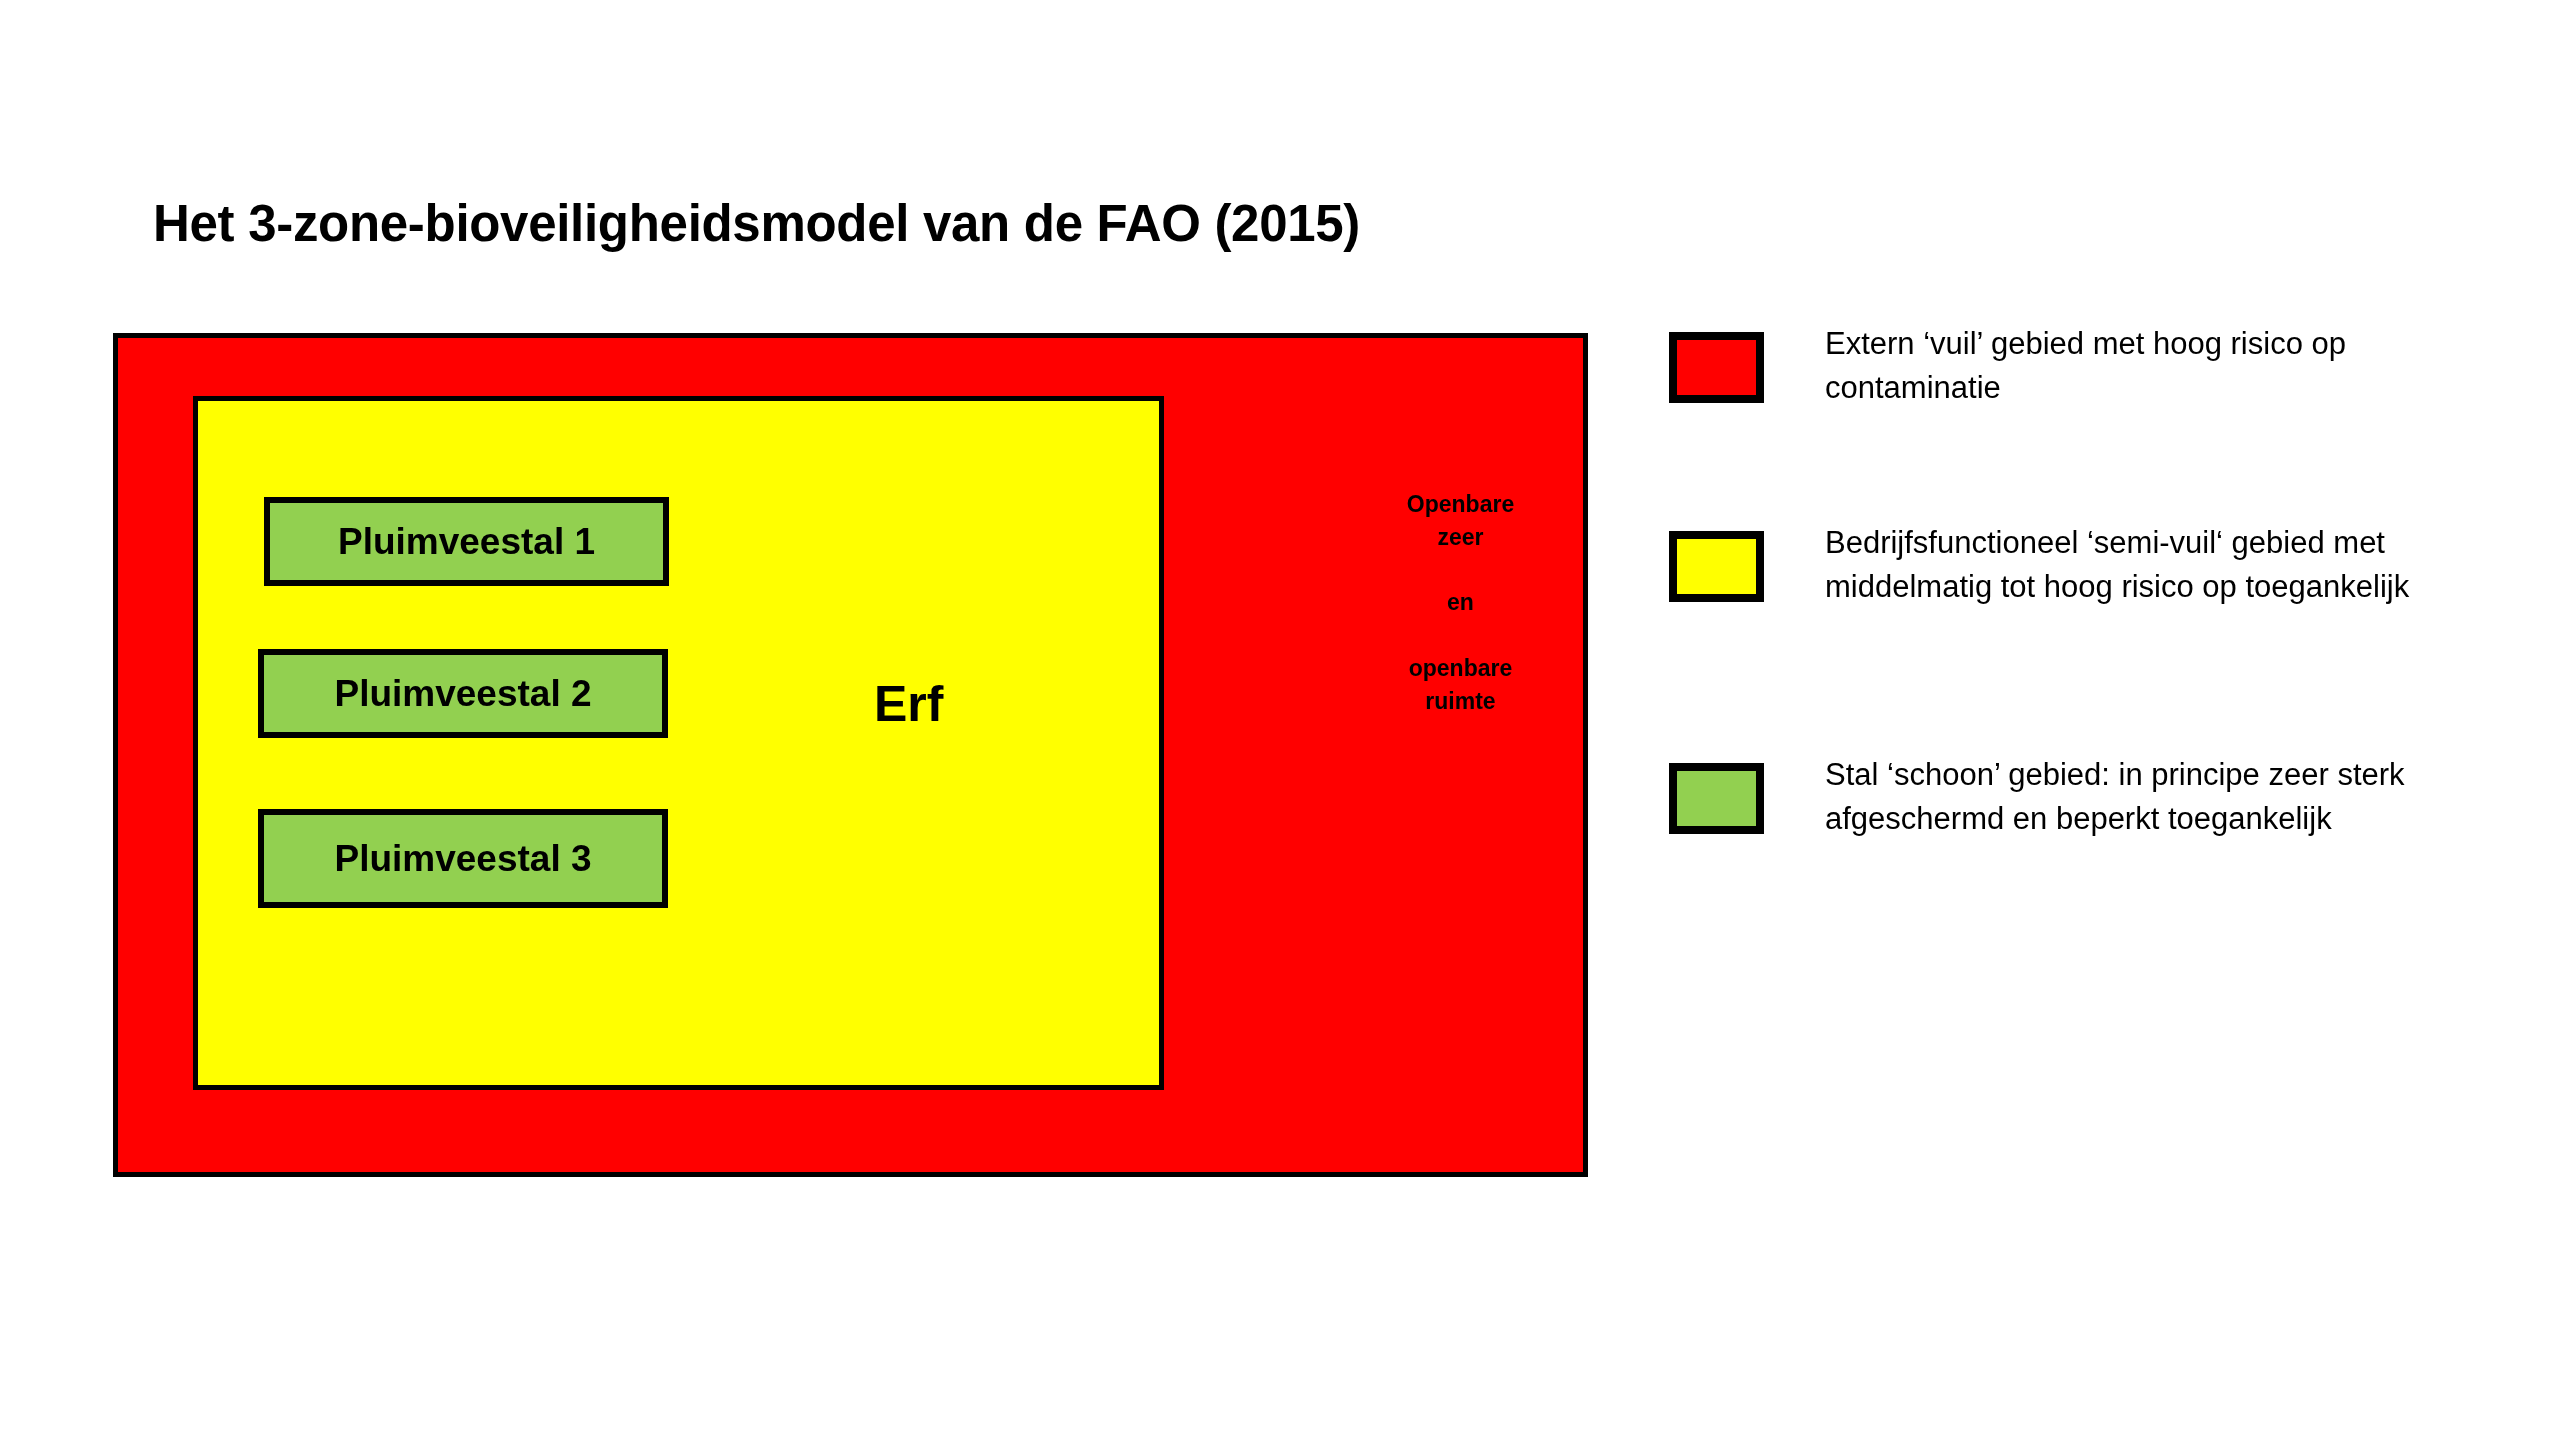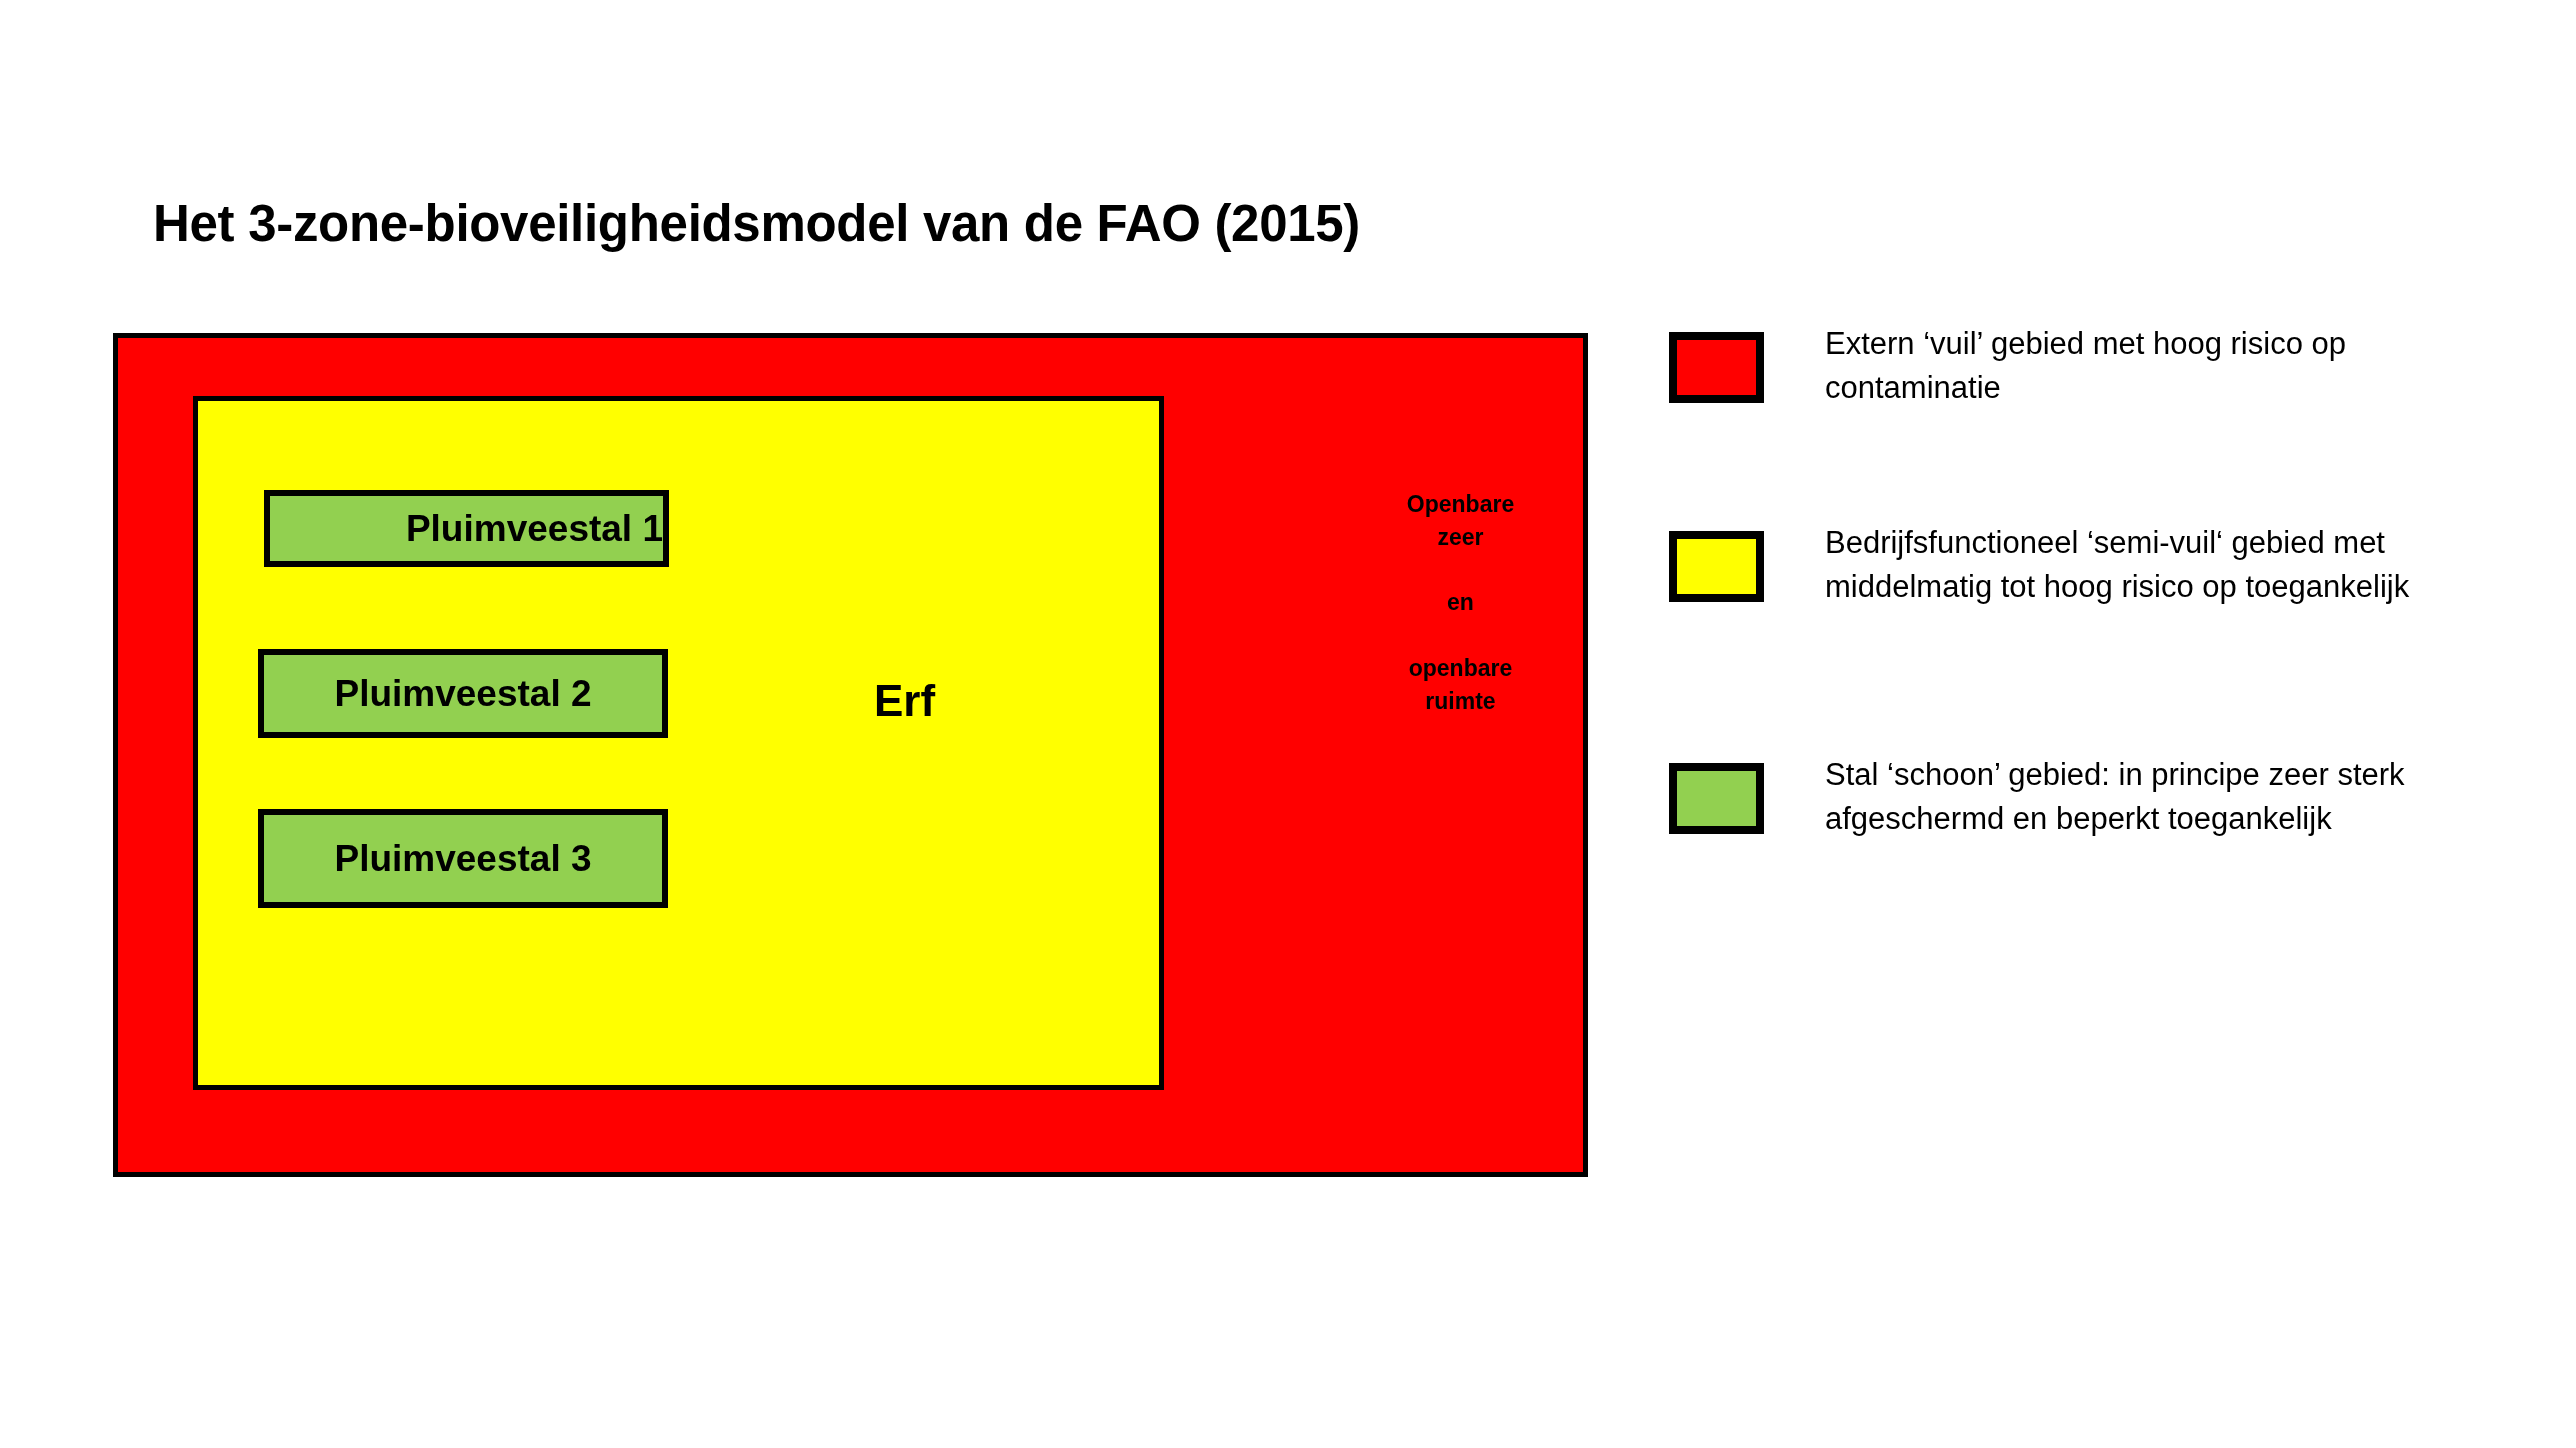--- a/index.html
+++ b/index.html
@@ -64,30 +64,30 @@
     align-items: center;
     justify-content: center;
   }
   .barn-label {
     font-size: 37px;
     font-weight: bold;
     line-height: 1;
     white-space: nowrap;
     color: #000000;
   }
-  #barn-1 { left: 66px;  top: 89px;  width: 405px; height: 77px; justify-content: flex-end; }
+  #barn-1 { left: 66px;  top: 96px;  width: 405px; height: 89px; }
   #barn-2 { left: 60px;  top: 248px; width: 410px; height: 89px; align-items: center; }
   #barn-3 { left: 60px;  top: 408px; width: 410px; height: 99px; }
 
   
   #erf-label {
     position: absolute;
     left: 676px;
     top: 278px;
-    font-size: 44px;
+    font-size: 50px;
     font-weight: bold;
     line-height: 1;
     white-space: nowrap;
   }
 
   
   #public-space-text {
     position: absolute;
     left: 1188px;
     top: 150px;

